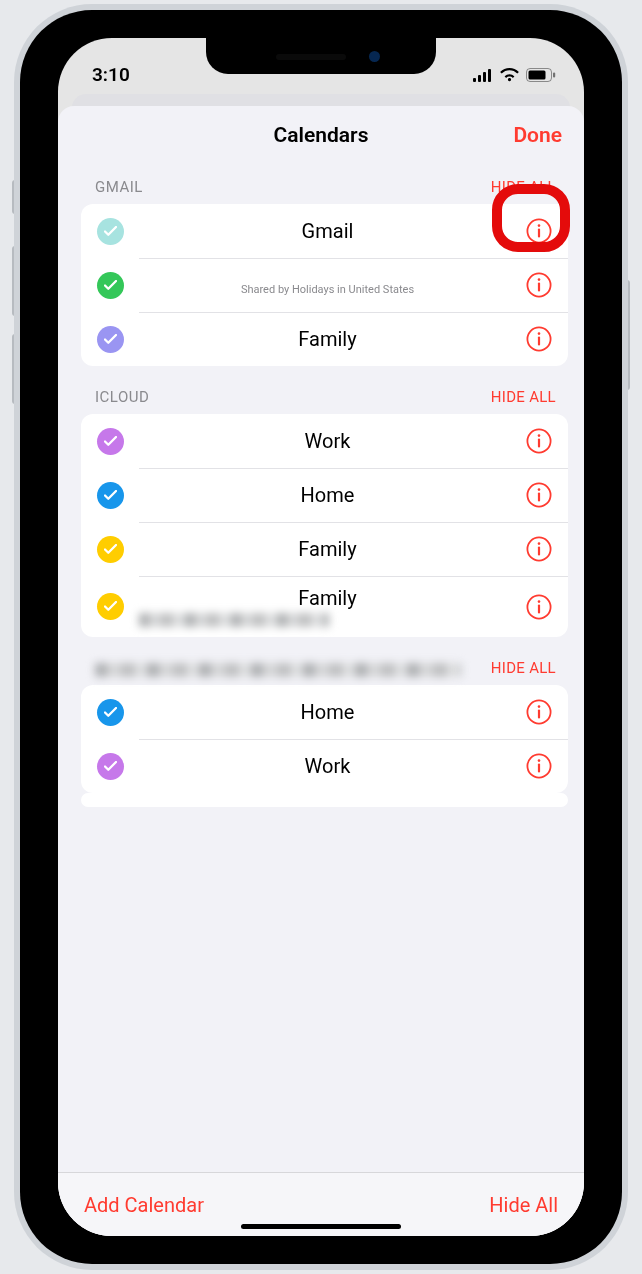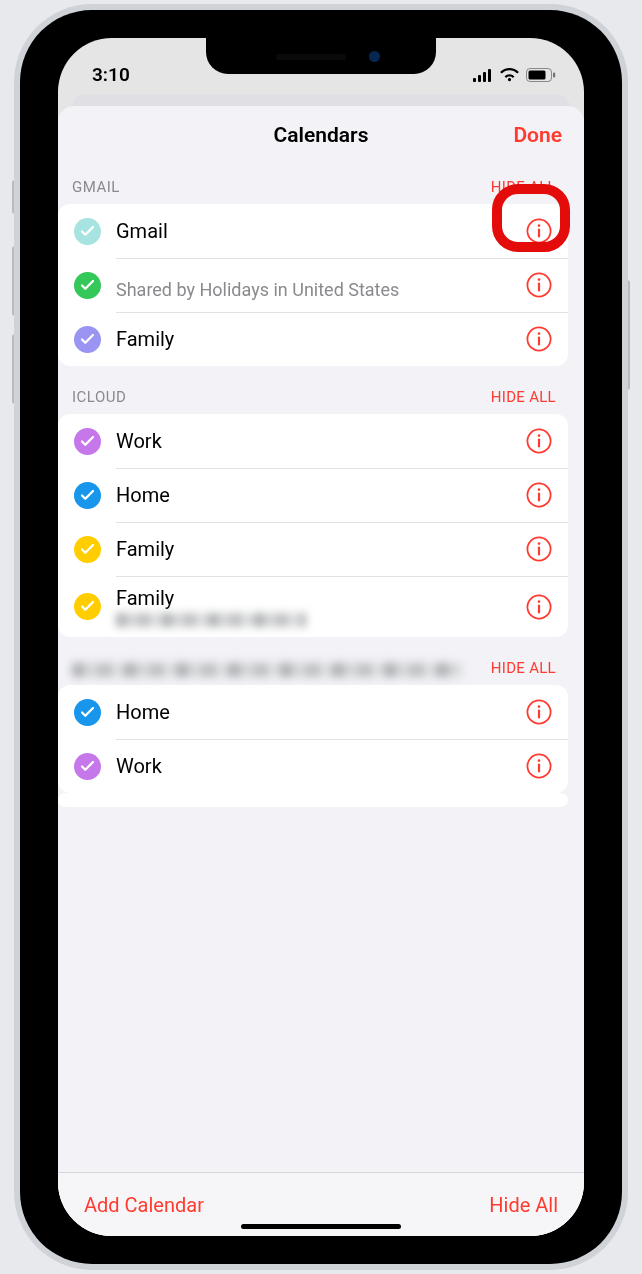--- a/index.html
+++ b/index.html
@@ -129,21 +129,22 @@
     bottom: 0;
     display: flex;
     align-items: center;
     font-size: 21px;
     font-weight: 600;
     color: #ff3b30;
   }
   .sheet-body {
     flex: 1;
     overflow-y: hidden;
-    padding: 0 16px 0 0;
+    padding: 0 16px 0 23px;
+    text-align: center;
   }
   .section {}
   .section-header {
     display: flex;
     justify-content: space-between;
     align-items: flex-end;
     padding: 22px 12px 8px 14px;
   }
   .section-header.tight { padding-top: 14px; }
   .section-title {
@@ -185,21 +186,21 @@
     height: 27px;
     border-radius: 50%;
     display: flex;
     align-items: center;
     justify-content: center;
     margin-right: 15px;
   }
   .check-circle svg { width: 13px; height: 11px; }
   .row-text { flex: 1; display: flex; flex-direction: column; justify-content: center; line-height: 1.2; }
   .row-label { font-size: 20px; color: #000; }
-  .row-sublabel { font-size: 18px; color: #8a8a8e; margin-top: 9px; }
+  .row-sublabel { font-size: 11px; color: #8a8a8e; margin-top: 9px; }
   .info-btn {
     flex: 0 0 auto;
     width: 26px;
     height: 26px;
     margin-left: 10px;
     color: #ff3b30;
   }
   .info-btn svg { width: 26px; height: 26px; }
 
   

